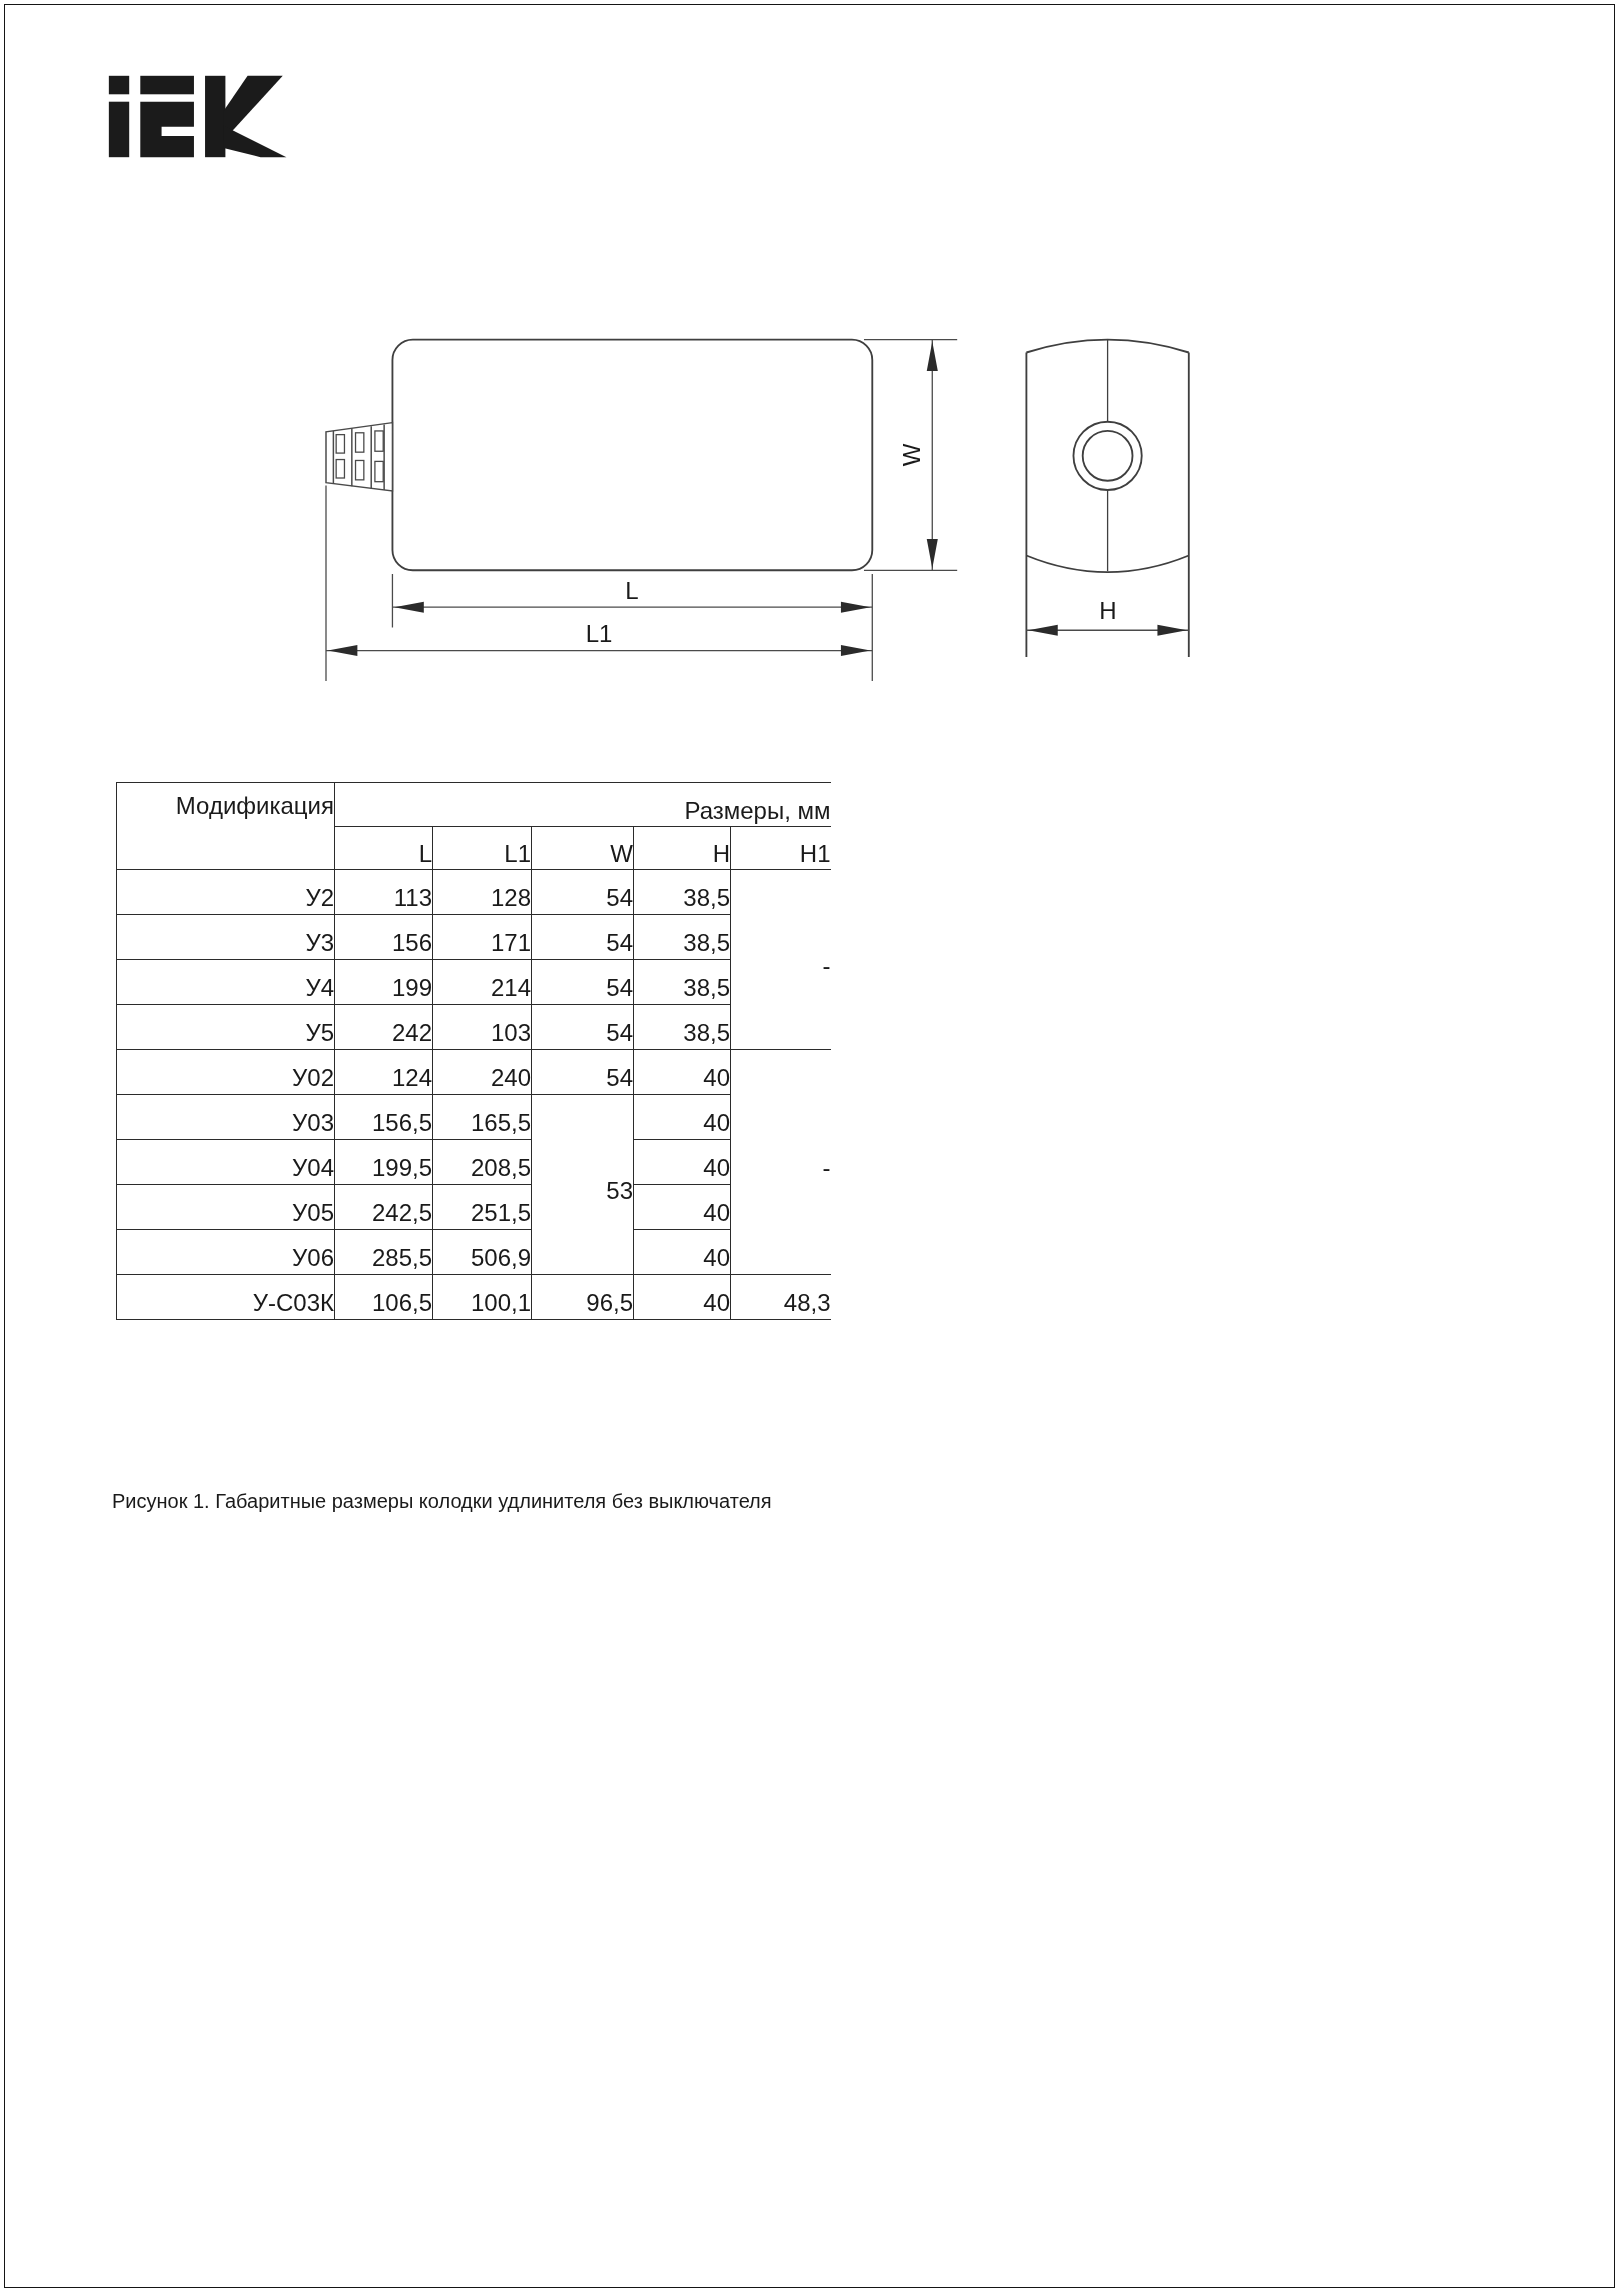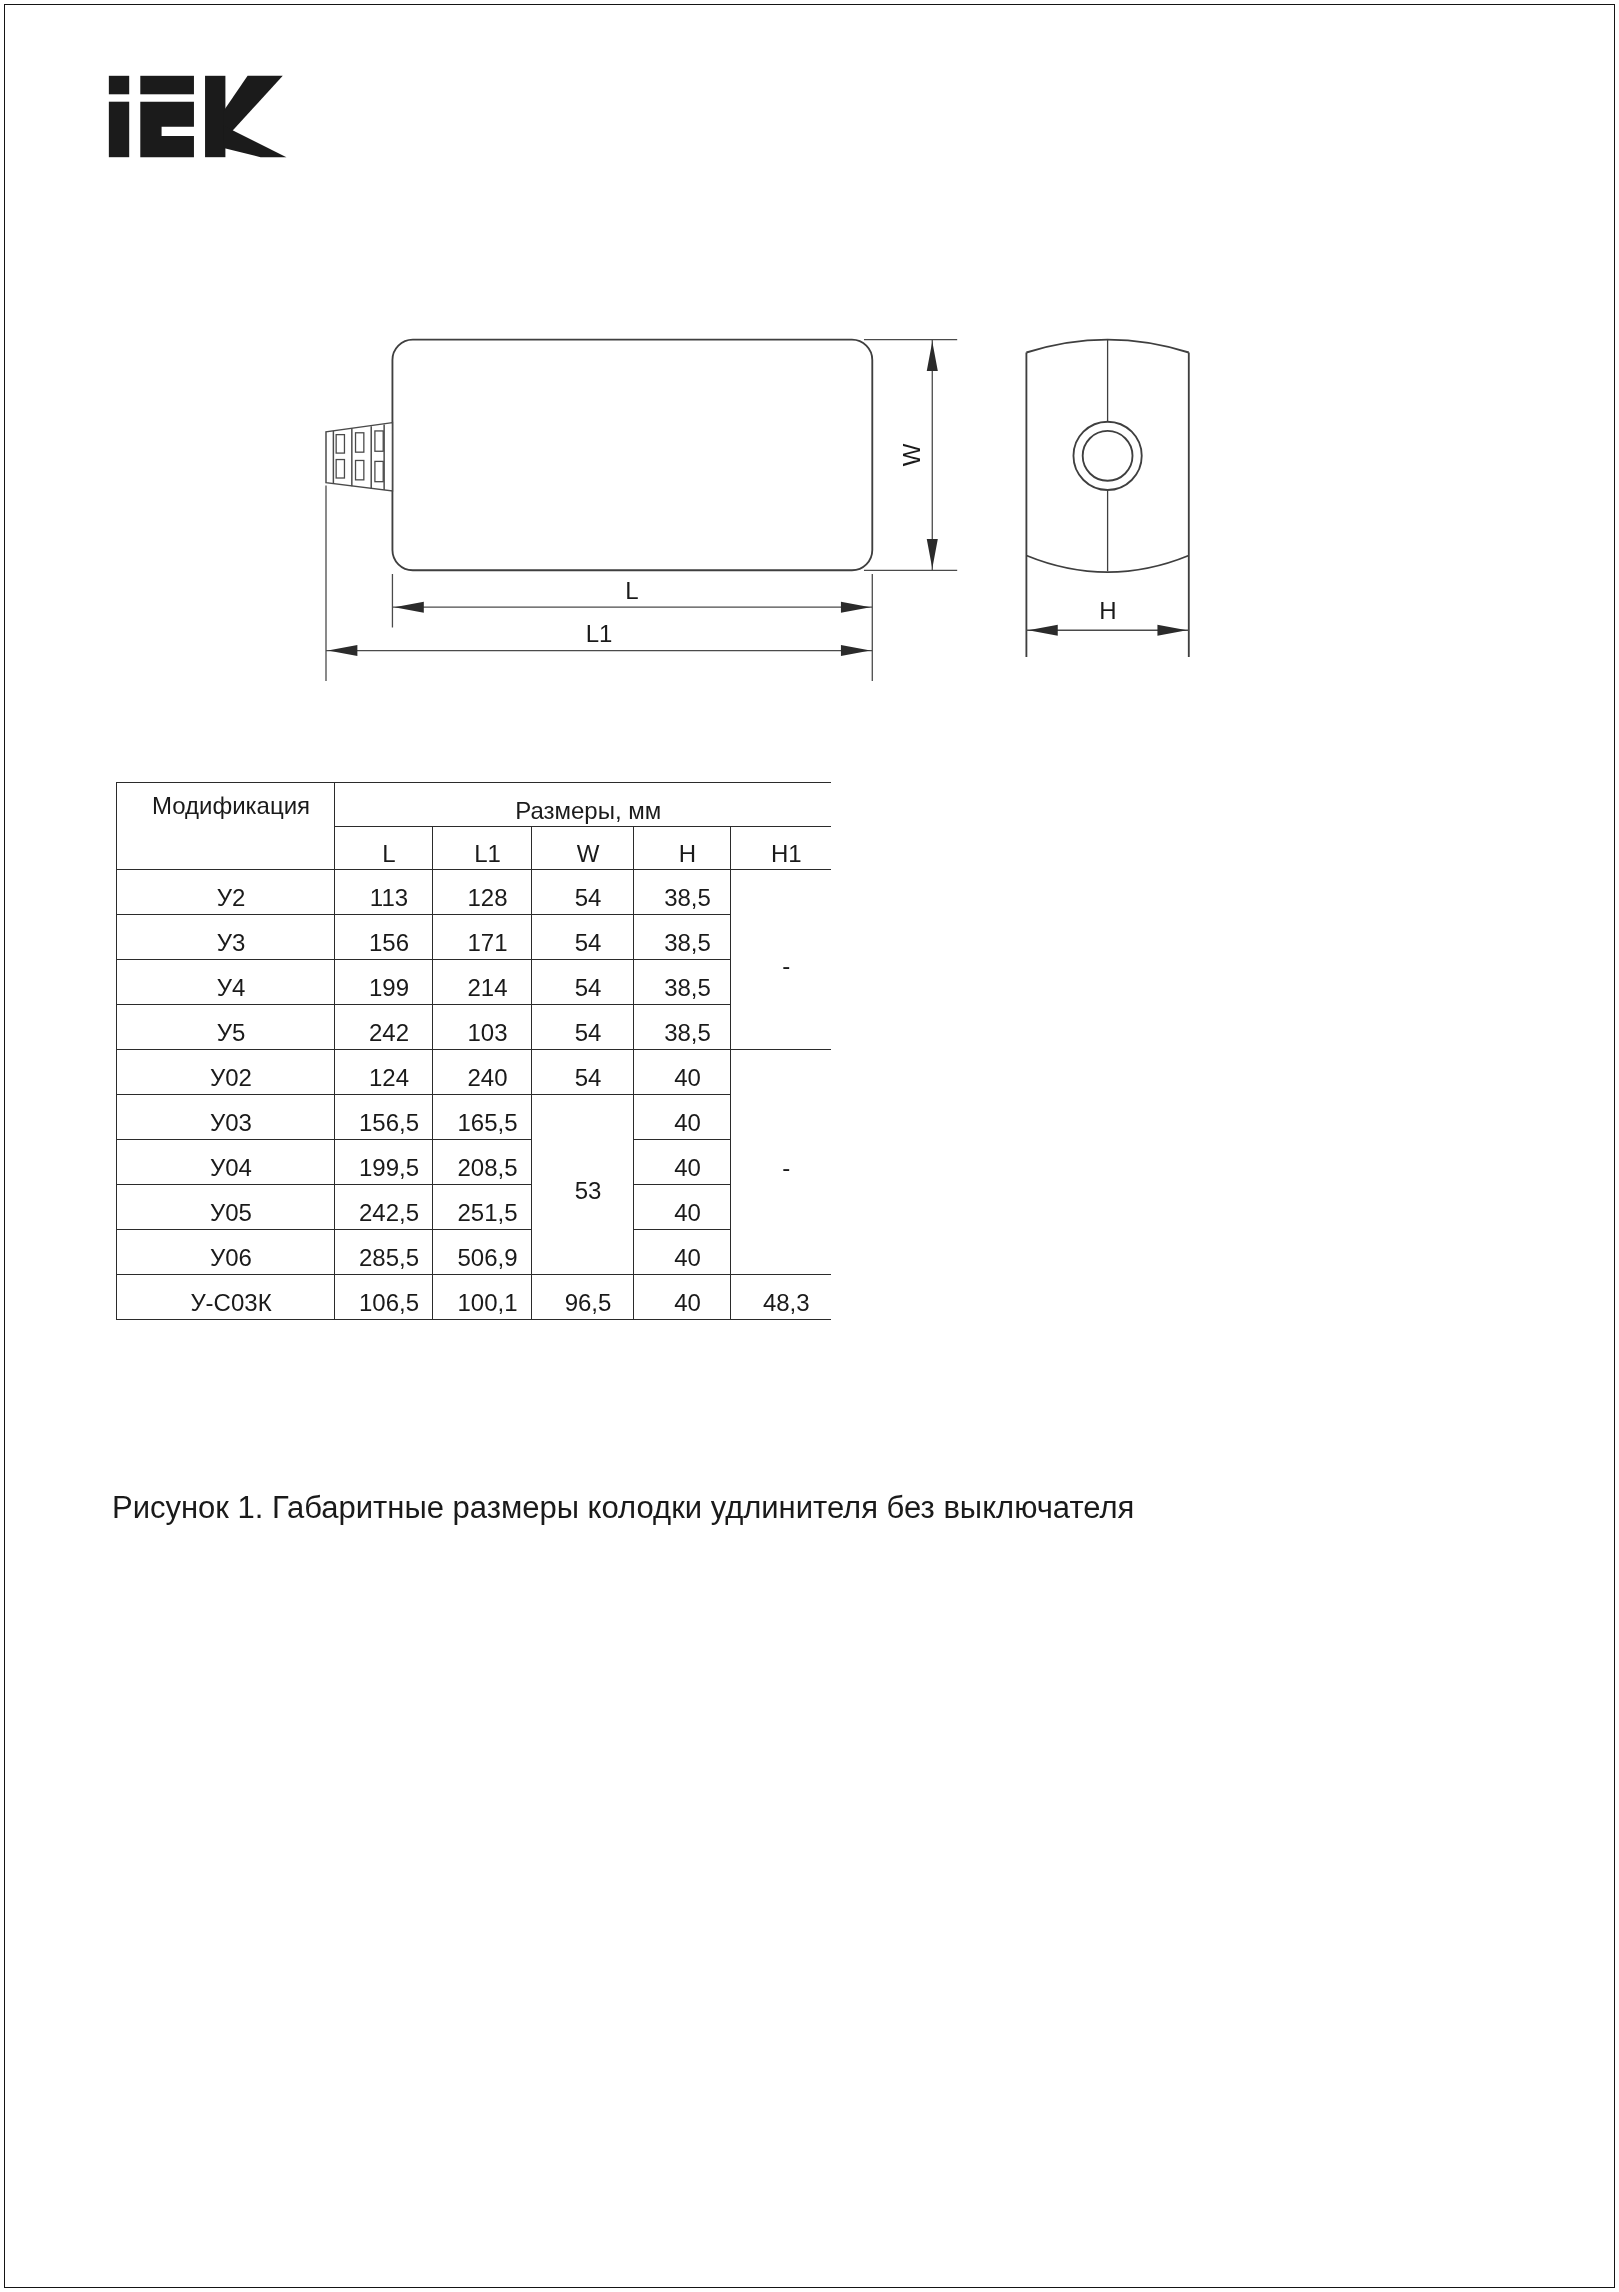--- a/index.html
+++ b/index.html
@@ -30,34 +30,34 @@
     position:absolute;left:116px;top:782px;
     border-collapse:collapse;
     table-layout:fixed;
     width:713px;
     font-size:24px;
     color:#1a1a1a;
   }
   table.dims th, table.dims td{
     border:1.8px solid #2b2b2b;
     font-weight:normal;
-    text-align:center;
+    text-align:right;
     vertical-align:middle;
     padding:12px 0 0 11px;
     white-space:nowrap;
     overflow:hidden;
   }
   table.dims .no-r{border-right:none;}
   table.dims th.mod-head{vertical-align:top;padding-top:9.2px;}
   tr.hrow1{height:44px;}
   tr.hrow2{height:43px;}
   tr.drow{height:45px;}
   .caption{
     position:absolute;left:112px;top:1490px;
-    font-size:31px;color:#1a1a1a;
+    font-size:20px;color:#1a1a1a;
     white-space:nowrap;
   }
 </style>
 </head>
 <body>
 
 <div class="page">
   <div class="page-border"></div>
 
   <svg class="logo-svg" width="185" height="89" viewBox="0 0 200 96">

